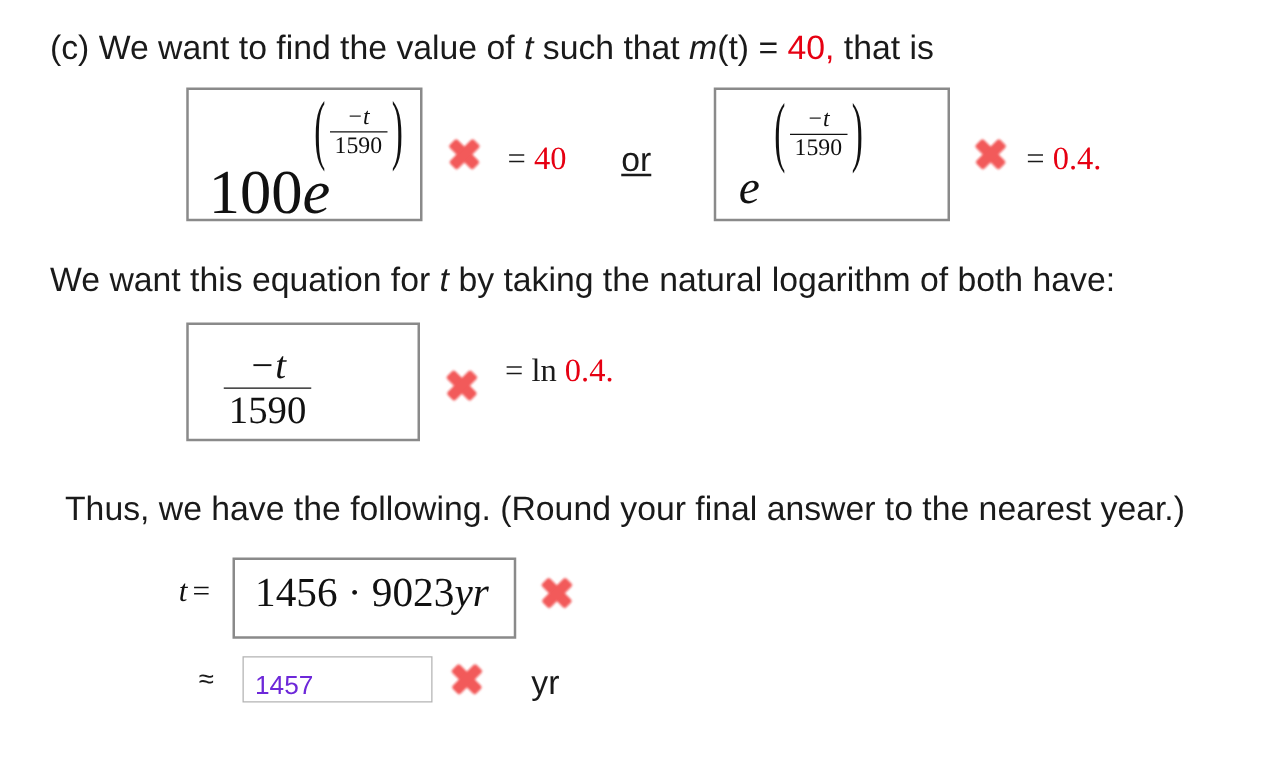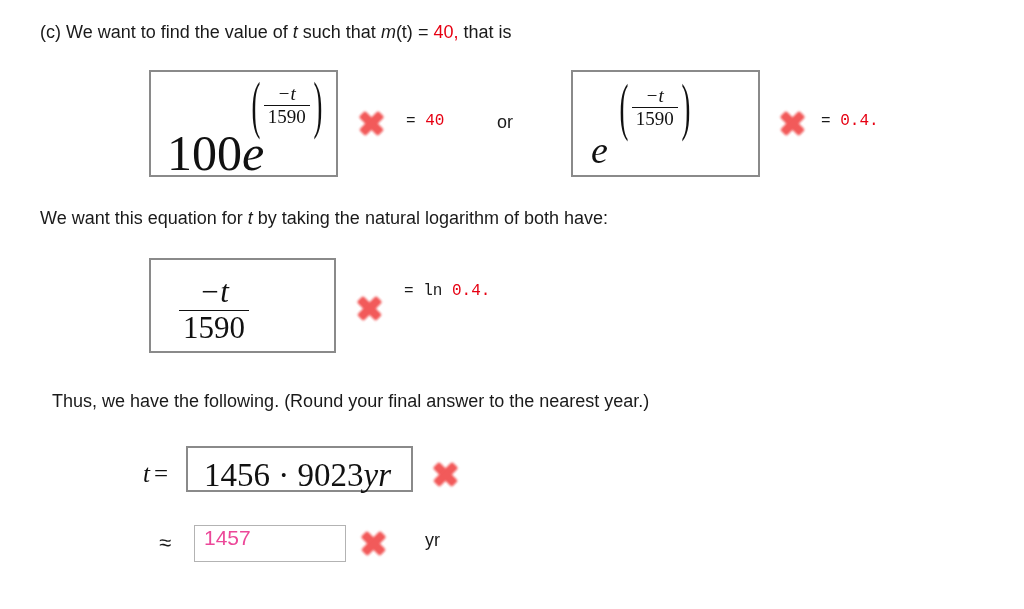--- a/index.html
+++ b/index.html
@@ -14,21 +14,21 @@
     font-family: "Liberation Sans", sans-serif;
     color: #1a1a1a;
     overflow: hidden;
   }
 
   .abs { position: absolute; }
 
   
   .prose {
     font-family: "Liberation Sans", sans-serif;
-    font-size: 18px;
+    font-size: 27px;
     line-height: 1.2;
     color: #1a1a1a;
     white-space: nowrap;
   }
   .it { font-style: italic; }
   .red { color: #e60012; }
 
   
   .mbox {
     box-sizing: border-box;
@@ -99,30 +99,30 @@
   .xmark::before { transform: rotate(45deg); }
   .xmark::after  { transform: rotate(-45deg); }
 
   
   .txtinput {
     box-sizing: border-box;
     border: 1.6px solid #b3b3b3;
     background: #ffffff;
     font-family: "Liberation Sans", sans-serif;
     font-size: 21px;
-    color: #ec4899;
+    color: #6d28d9;
     padding: 0 0 0 9px;
     display: flex;
-    align-items: flex-start;
+    align-items: flex-end;
     outline: none;
   }
 
   .eqsign {
-    font-family: Liberation Mono, monospace;
-    font-size: 16px;
+    font-family: Liberation Serif, serif;
+    font-size: 26px;
     color: #1a1a1a;
     white-space: nowrap;
   }
 </style>
 </head>
 <body>
 
 <div class="abs prose" style="left:40px; top:22px;">
   <span>(c) We want to find the value of </span><span class="it">t</span><span> such that </span><span class="it">m</span><span>(t)</span><span> = </span><span class="red">40,</span><span>  that is</span>
 </div>
@@ -141,21 +141,21 @@
   </div>
 </div>
 
 <div class="xmark abs" style="left:354px; top:106px;"></div>
 
 <div class="abs eqsign" style="left:406px; top:112px;">
   <span>=</span>
   <span class="red">40</span>
 </div>
 
-<div class="abs prose" style="left:497px; top:112px;">or</div>
+<div class="abs prose" style="left:497px; top:112px;text-decoration:underline;">or</div>
 
 <div class="abs mbox" style="left:571px; top:70px; width:189px; height:107px;">
   <div class="mbox-inner">
     <div class="abs math mi" style="left:18px; top:56px; font-size:38px;">e</div>
     <div class="abs" style="left:46px; top:14px;">
       <span class="paren" style="font-size:29px; margin-right:3px;">(</span><span class="math frac" style="font-size:19px;">
         <span class="num mi">−t</span>
         <span class="den">1590</span>
       </span><span class="paren" style="font-size:29px; margin-left:3px;">)</span>
     </div>
@@ -187,21 +187,21 @@
 <div class="abs eqsign" style="left:404px; top:282px;">
   <span>= ln </span><span class="red">0.4.</span>
 </div>
 
 <div class="abs prose" style="left:52px; top:391px;">Thus, we have the following. (Round your final answer to the nearest year.)</div>
 
 <div class="abs math" style="left:143px; top:460px; font-size:25px;">
   <span class="mi">t</span><span style="margin-left:4px;">=</span>
 </div>
 
-<div class="abs mbox" style="left:186px; top:446px; width:227px; height:46px;">
+<div class="abs mbox" style="left:186px; top:446px; width:227px; height:65px;">
   <div class="mbox-inner">
     <div class="abs math" style="left:16px; top:9px; font-size:33px;">
       <span>1456 · 9023</span><span class="mi">yr</span>
     </div>
   </div>
 </div>
 
 <div class="xmark abs" style="left:428px; top:457px;"></div>
 
 <div class="abs prose" style="left:159px; top:530px; font-size:22px;">≈</div>

